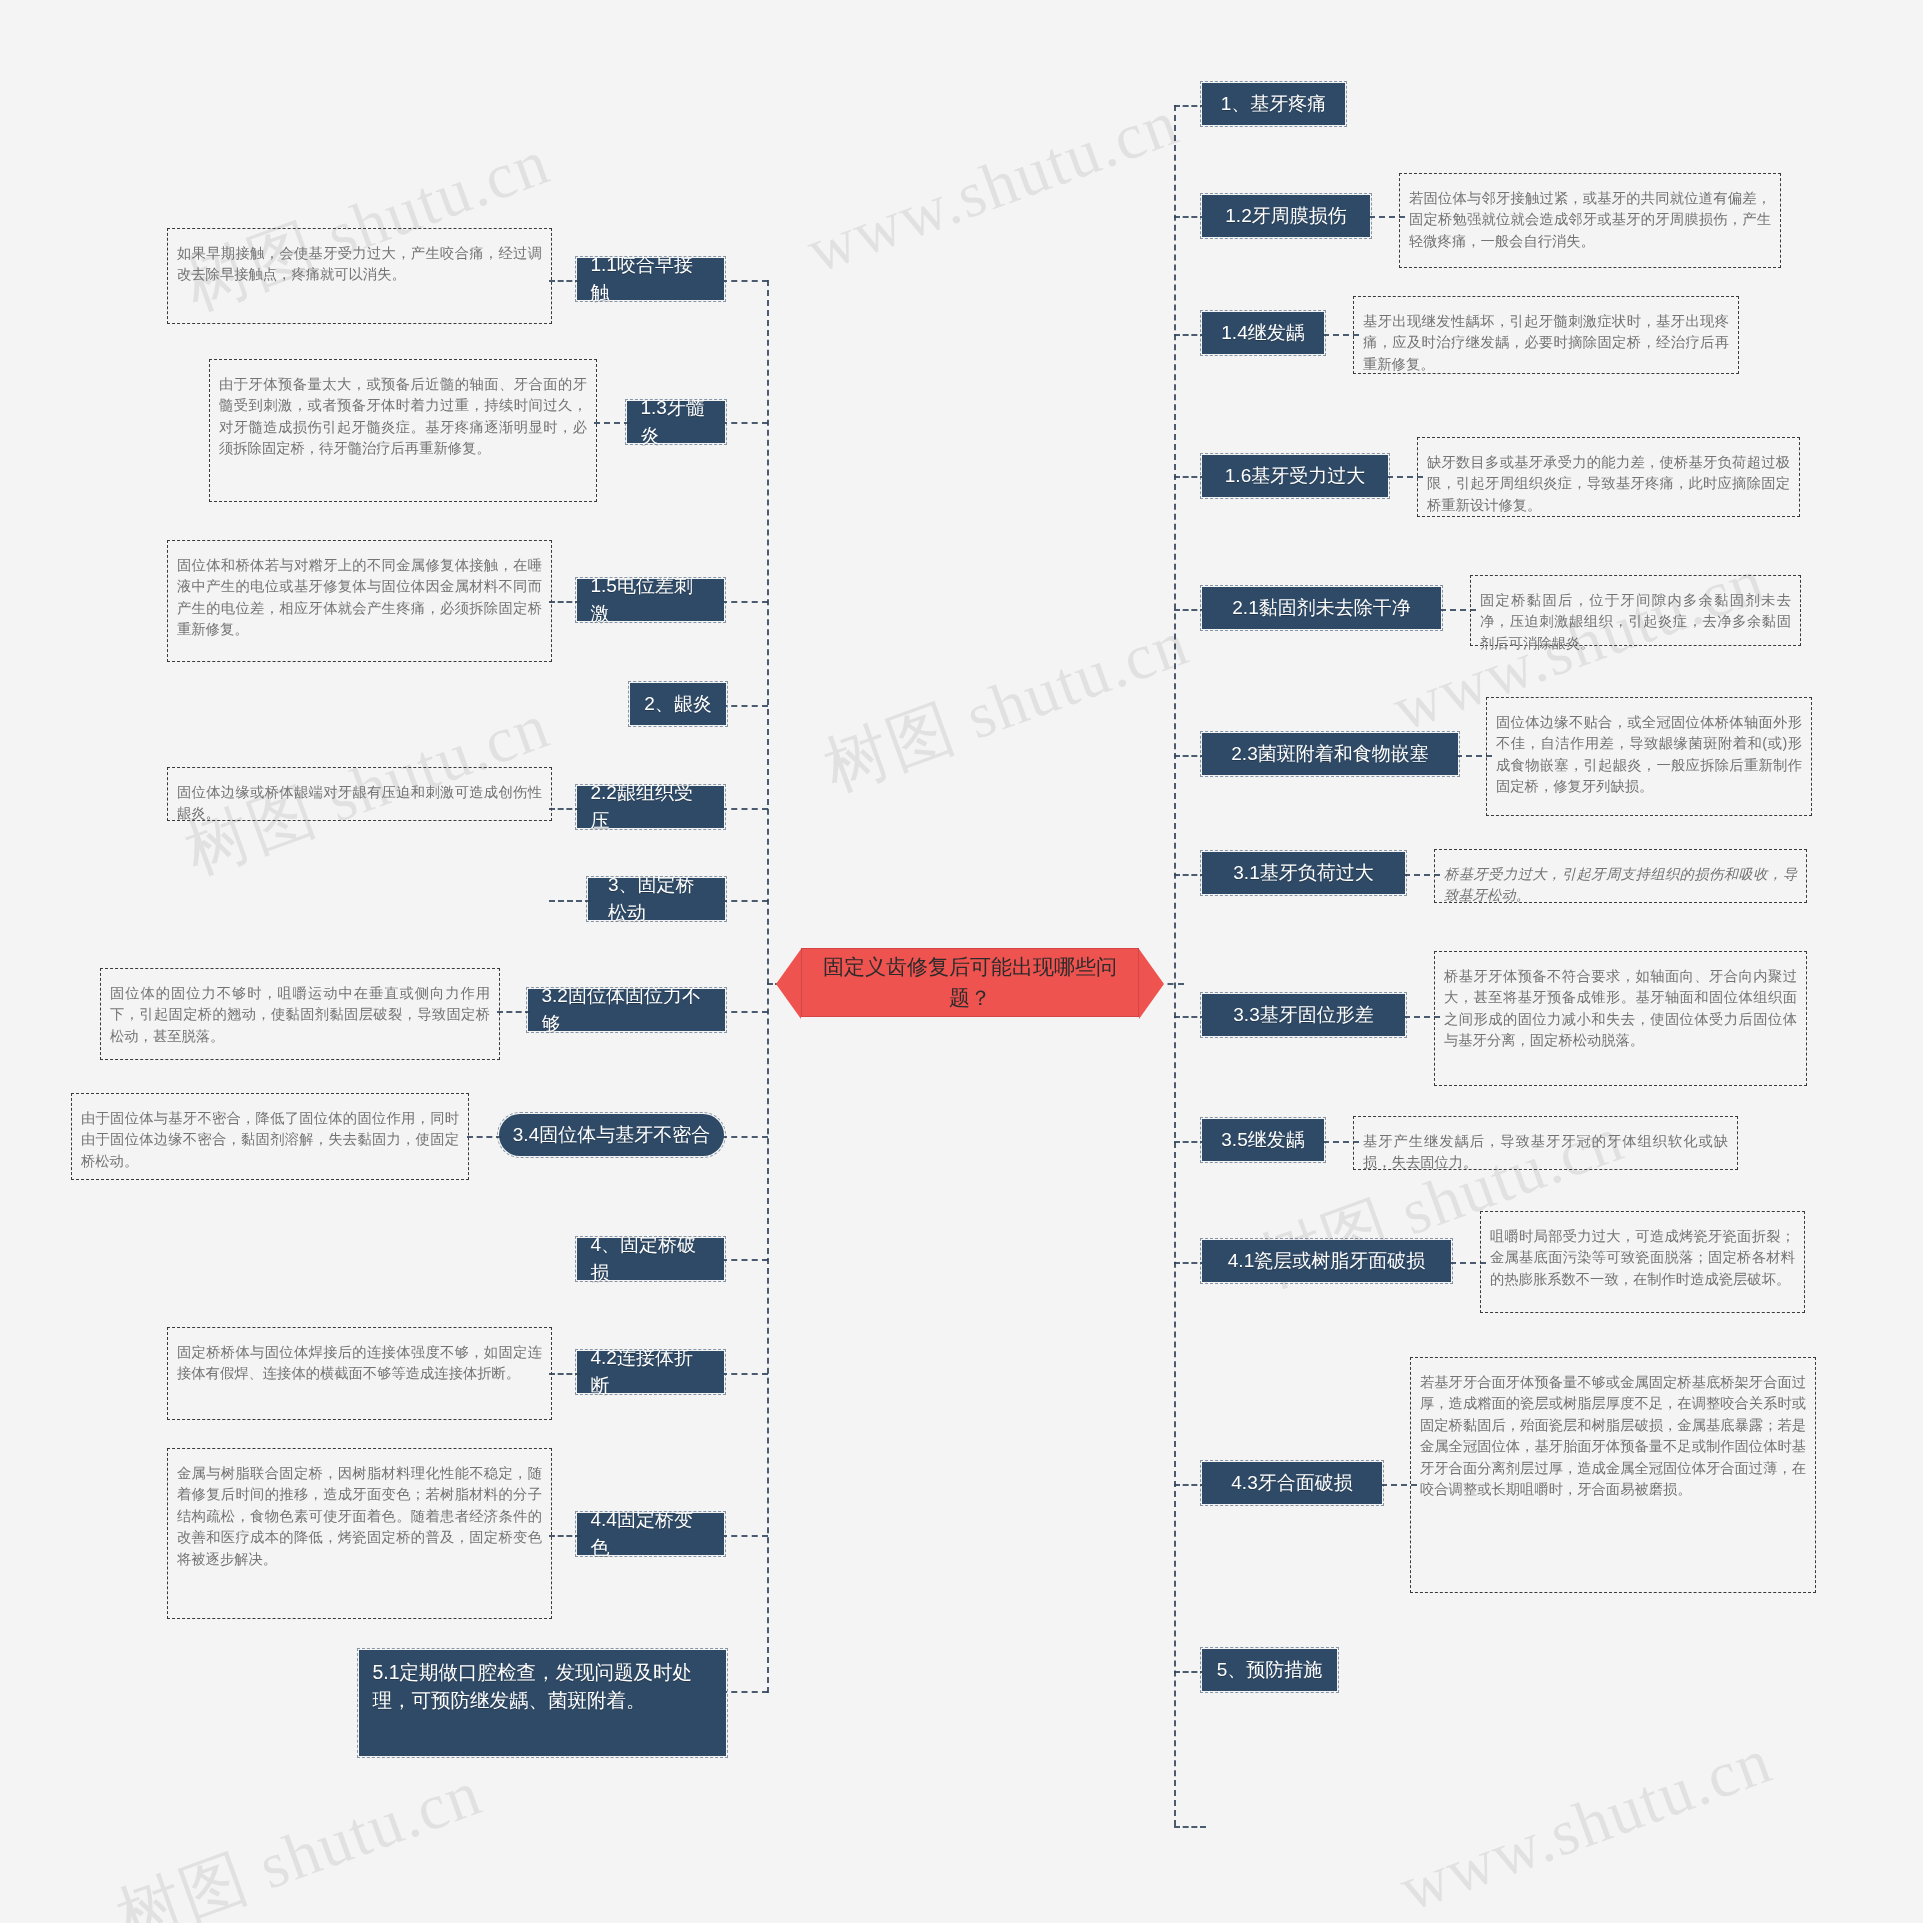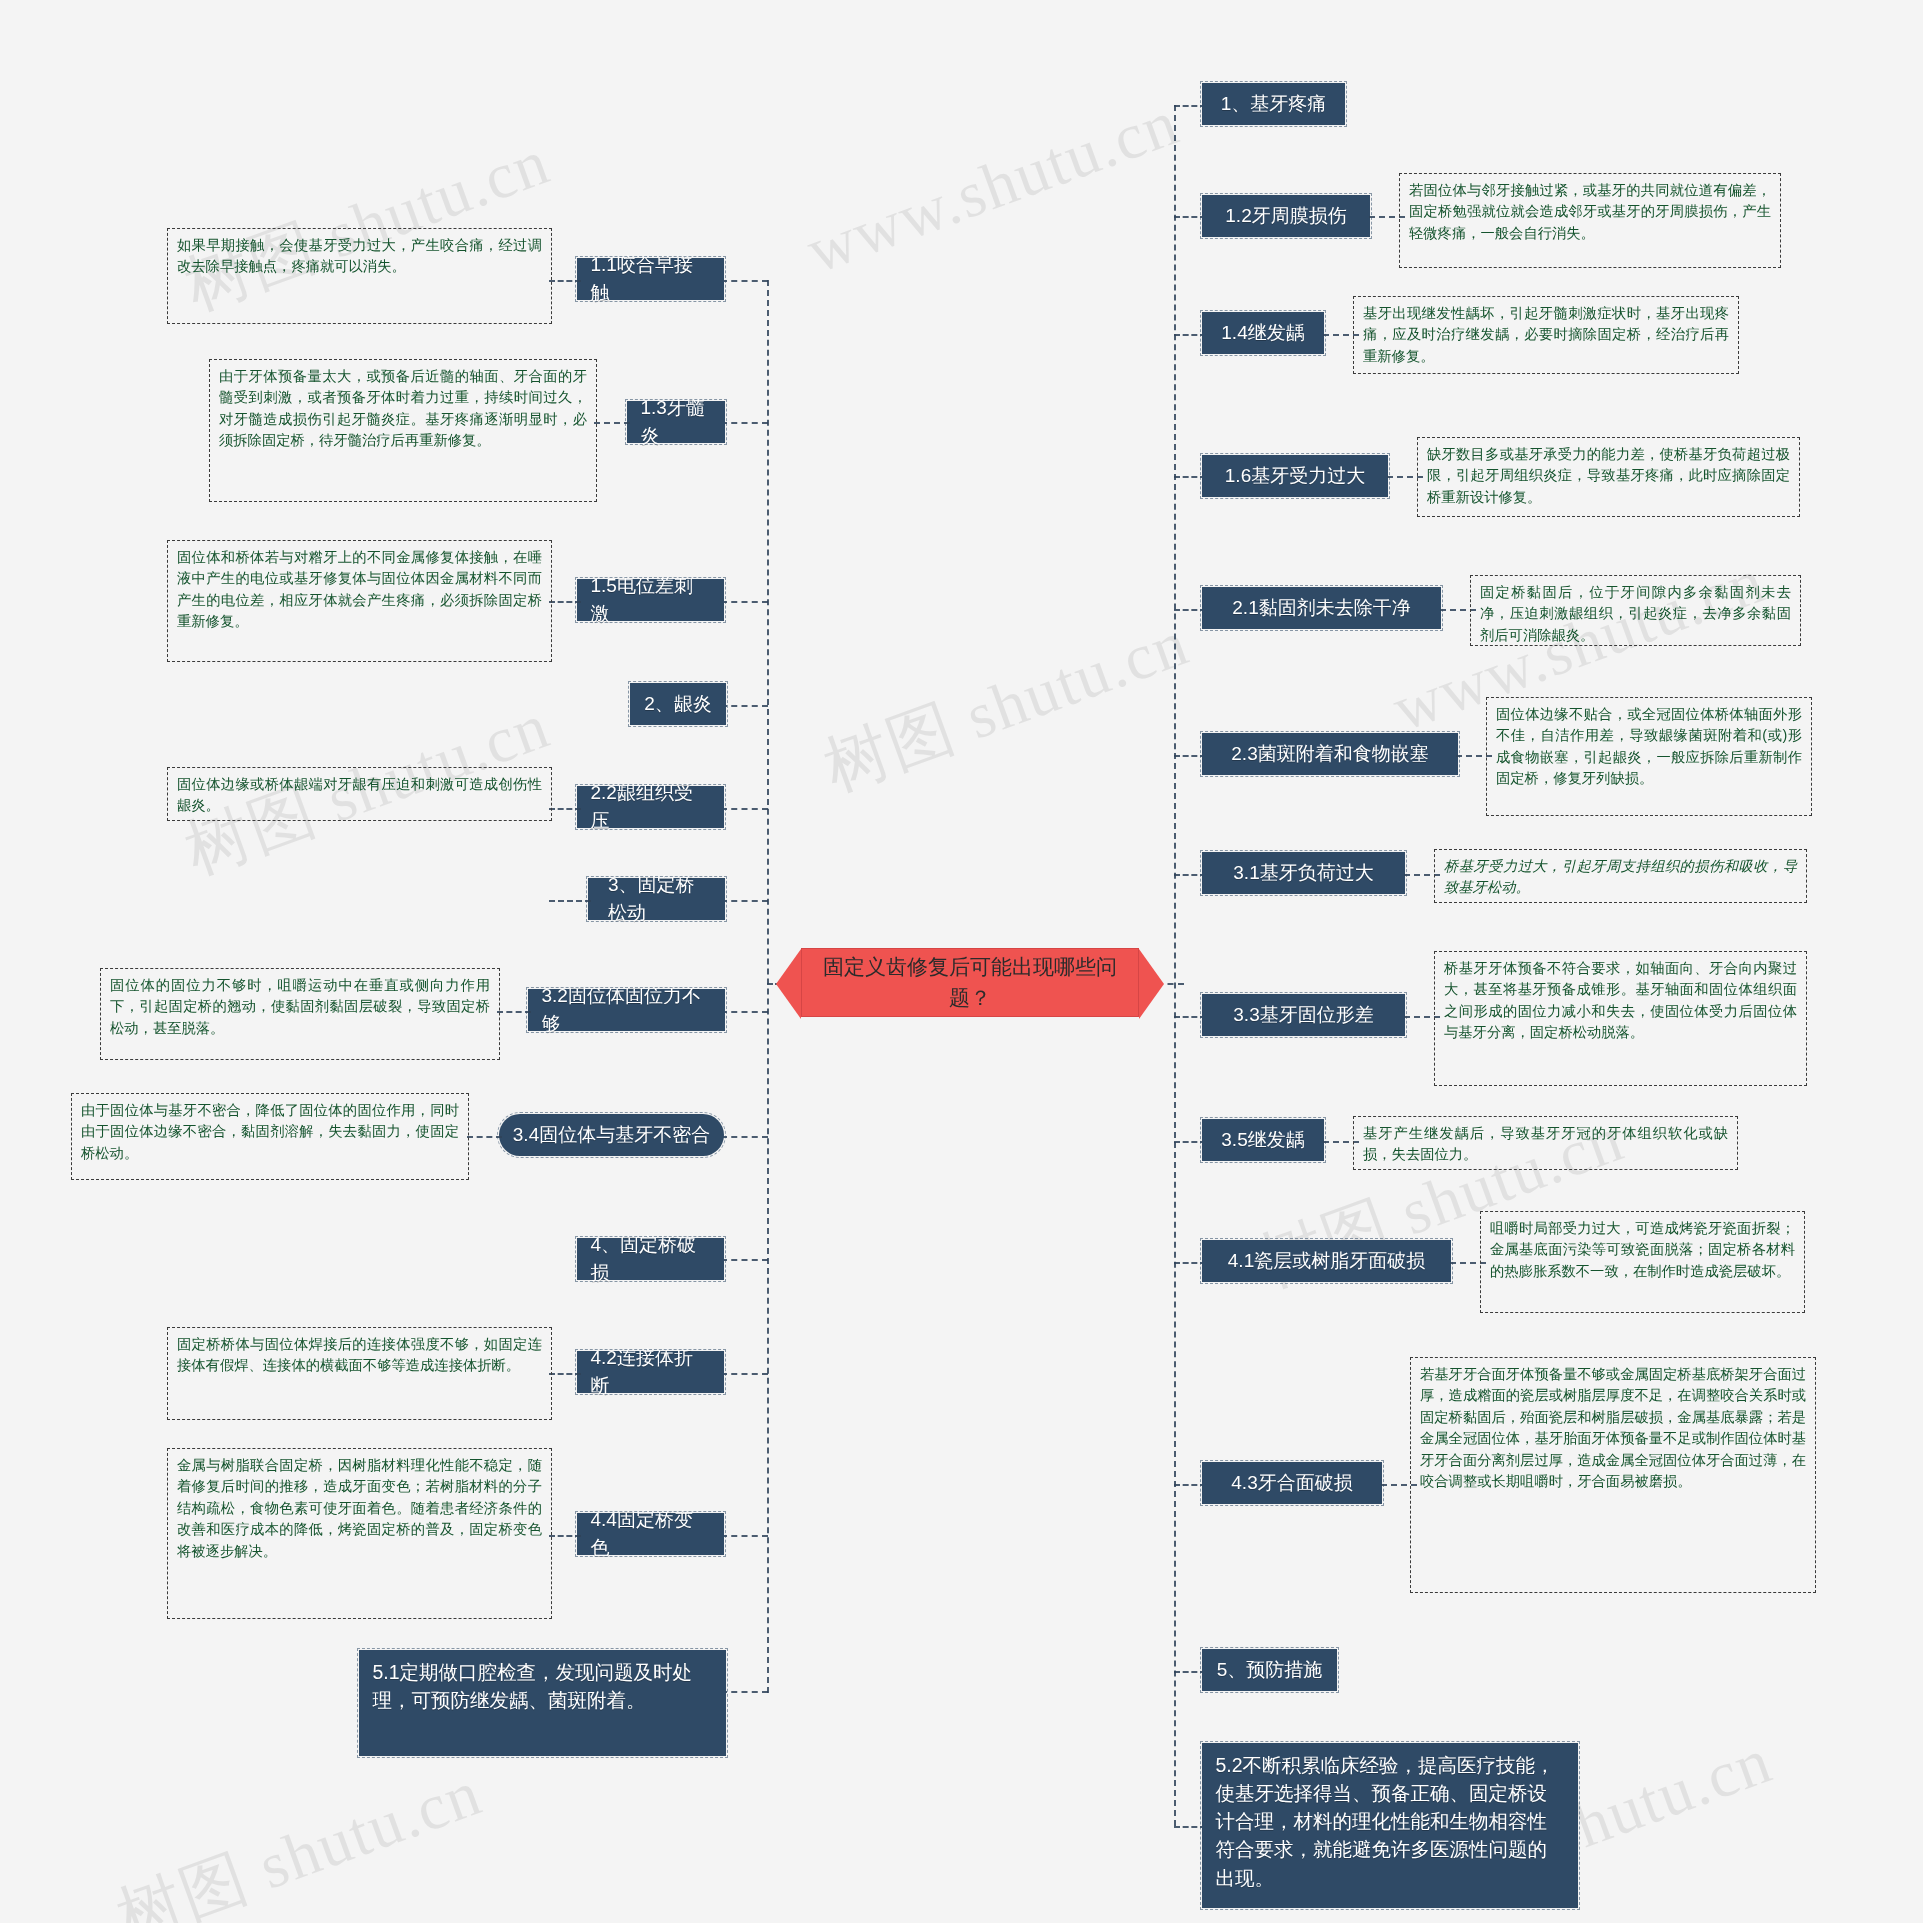--- a/index.html
+++ b/index.html
@@ -90,24 +90,24 @@
     display: flex;
     align-items: center;
   }
   .node.multiline { display: block; }
 
   
   .note {
     position: absolute;
     border: 1.5px dashed #3a3a3a;
     background: transparent;
-    color: #14532d;
+    color: #737373;
     font-size: 14.3px;
     line-height: 1.5;
-    padding: 6px 9px;
+    padding: 14px 9px;
     text-align: justify;
   }
 </style>
 </head>
 <body>
 
 <div id="canvas">
 
   <div class="wm" style="left:173px; top:248px;">树图 shutu.cn</div>
   <div class="wm" style="left:797px; top:218px;">www.shutu.cn</div>
@@ -229,16 +229,15 @@
 
   <div class="hline" style="left:1174px; top:1484px; width:32px;"></div>
   <div class="node" style="left:1202px; top:1462px; width:180px; height:42px; justify-content:center;">4.3牙合面破损</div>
   <div class="hline" style="left:1381px; top:1484px; width:36px;"></div>
   <div class="note" style="left:1410px; top:1357px; width:406px; height:236px;">若基牙牙合面牙体预备量不够或金属固定桥基底桥架牙合面过厚，造成糌面的瓷层或树脂层厚度不足，在调整咬合关系时或固定桥黏固后，殆面瓷层和树脂层破损，金属基底暴露；若是金属全冠固位体，基牙胎面牙体预备量不足或制作固位体时基牙牙合面分离剂层过厚，造成金属全冠固位体牙合面过薄，在咬合调整或长期咀嚼时，牙合面易被磨损。</div>
 
   <div class="hline" style="left:1174px; top:1671px; width:32px;"></div>
   <div class="node" style="left:1202px; top:1649px; width:135px; height:42px; justify-content:center;">5、预防措施</div>
 
   <div class="hline" style="left:1174px; top:1826px; width:32px;"></div>
-  <div class="node multiline" style="left:1202px; top:1743px; width:376px; height:165px; font-size:19.5px;">5.2不断积累临床经验，提高医疗技能，使基牙选择得当、预备正确、固定桥设计合理，材料的理化性能和生物相容性符合要求，就能避免许多医源性问题的出现。</div>
 
 </div>
 
 
 </body></html>

